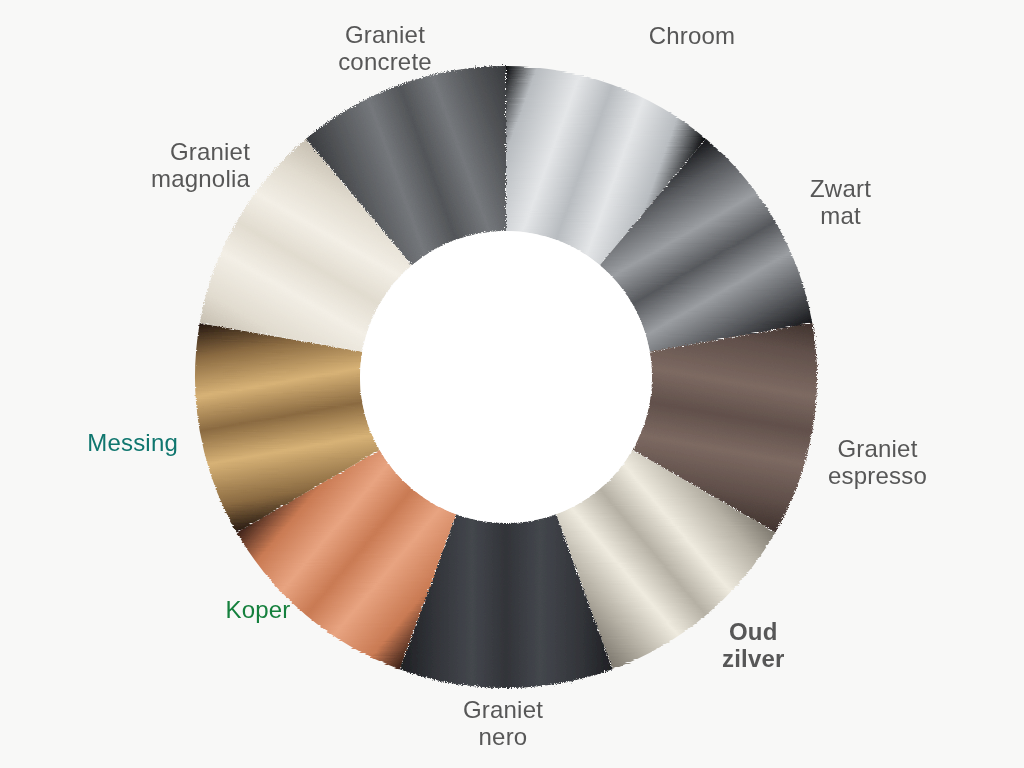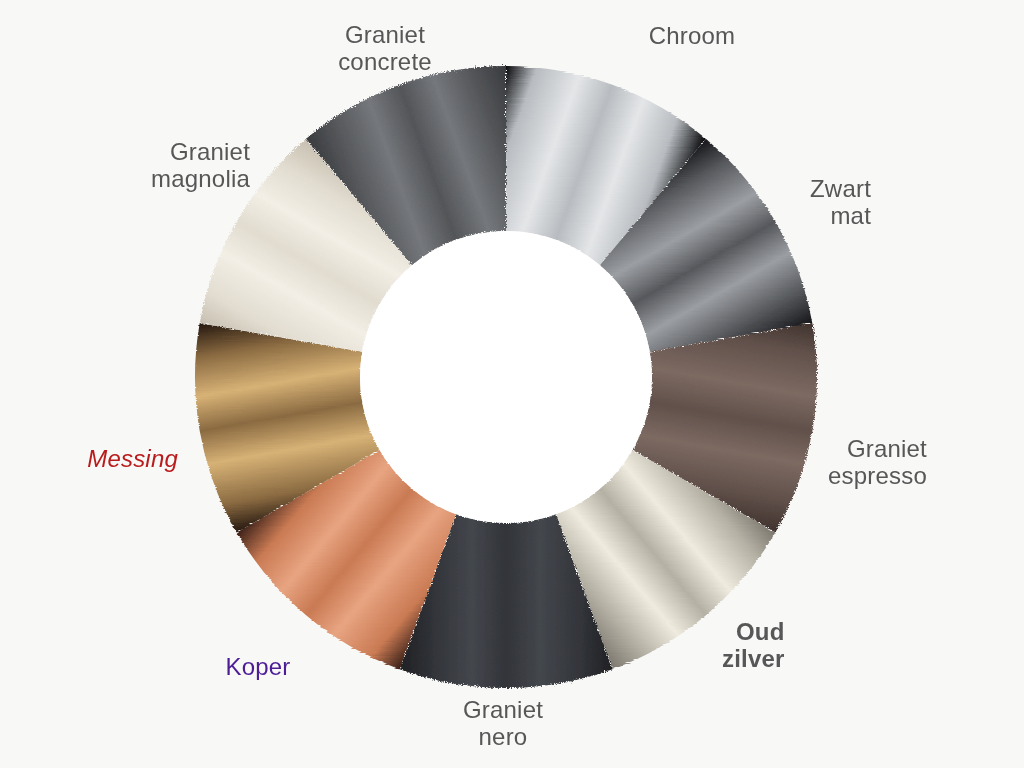--- a/index.html
+++ b/index.html
@@ -35,21 +35,21 @@
     font-family: "Liberation Sans", sans-serif;
     font-size: 24px;
     line-height: 27px;
     font-weight: 400;
     letter-spacing: 0.2px;
     white-space: pre-line;
     pointer-events: none;
   }
   .lbl-center { text-align: center; transform: translate(-50%, -50%); }
   .lbl-left   { text-align: right;  transform: translate(-100%, -50%); }
-  .lbl-right  { text-align: right;   transform: translate(0, -50%); }
+  .lbl-right  { text-align: center;   transform: translate(0, -50%); }
 </style>
 </head>
 <body style="background: rgb(248, 248, 247);">
 
 <div id="stage">
   <svg id="wheel-svg" viewBox="0 0 1024 768" xmlns="http://www.w3.org/2000/svg">
     <defs id="wheel-defs">
         <linearGradient id="grad-chroom" gradientUnits="userSpaceOnUse" x1="506" y1="66" x2="705.9069466125137" y2="138.76017818999784">
           <stop offset="0" stop-color="#07080a"></stop>
           <stop offset="0.14" stop-color="#b8bcc0"></stop>
@@ -188,20 +188,20 @@
   <div id="label-layer">
       <div class="wheel-label lbl-center" style="left: 680px; top: 35px; color: rgb(87, 87, 87); margin-left: 12px;">Chroom</div>
       <div class="wheel-label lbl-right" style="left: 810px; top: 202px; color: rgb(87, 87, 87);">Zwart
 mat</div>
       <div class="wheel-label lbl-right" style="left: 828px; top: 462px; color: rgb(87, 87, 87);">Graniet
 espresso</div>
       <div class="wheel-label lbl-right" style="left: 722px; top: 645px; color: rgb(87, 87, 87); font-weight: bold;">Oud
 zilver</div>
       <div class="wheel-label lbl-center" style="left: 503px; top: 723px; color: rgb(87, 87, 87);">Graniet
 nero</div>
-      <div class="wheel-label lbl-center" style="left: 258px; top: 666px; color: #4c1d95;">Koper</div>
-      <div class="wheel-label lbl-left" style="left: 178px; top: 458px; color: #b91c1c; font-style: italic;">Messing</div>
+      <div class="wheel-label lbl-center" style="left: 258px; top: 609px; color: #15803d;">Koper</div>
+      <div class="wheel-label lbl-left" style="left: 178px; top: 442px; color: #0f766e;">Messing</div>
       <div class="wheel-label lbl-left" style="left: 250px; top: 165px; color: rgb(87, 87, 87);">Graniet
 magnolia</div>
       <div class="wheel-label lbl-center" style="left: 385px; top: 48px; color: rgb(87, 87, 87);">Graniet
 concrete</div>
     </div>
 </div>
 
 </body></html>

